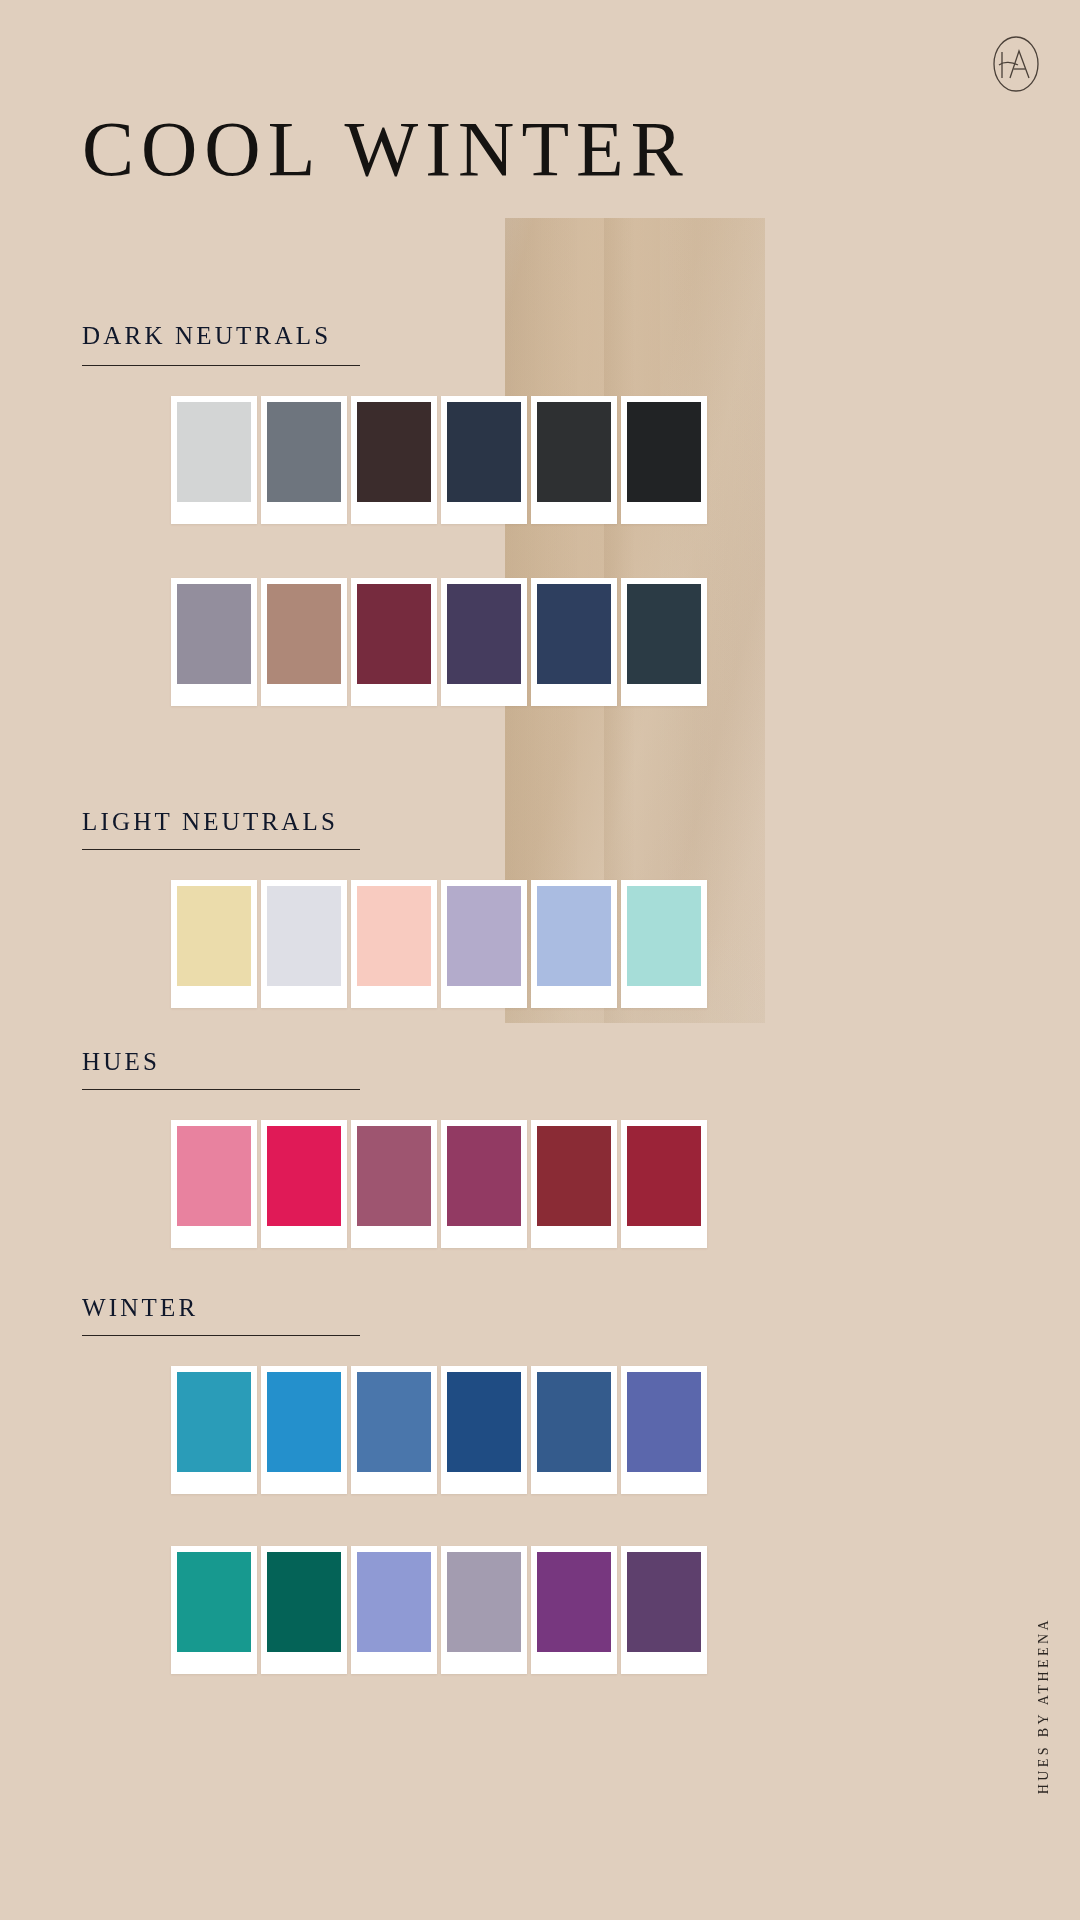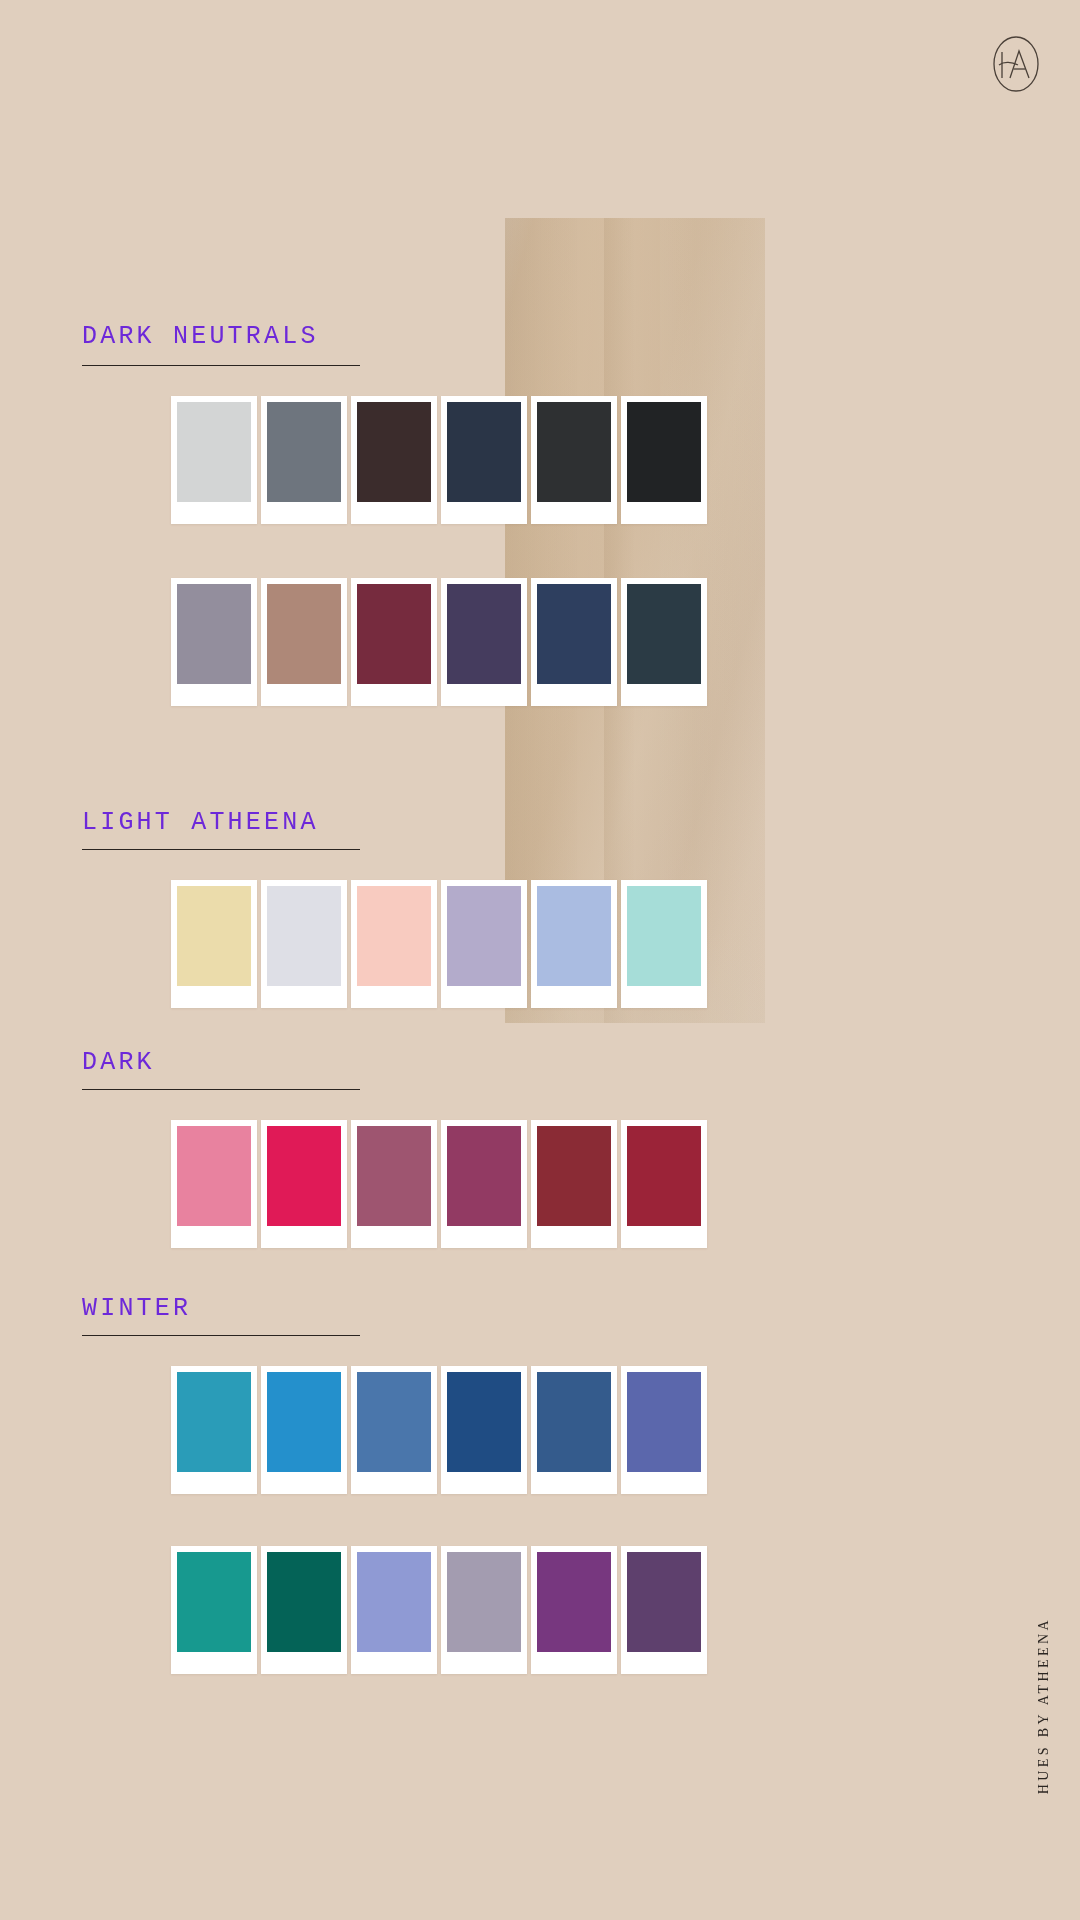--- a/index.html
+++ b/index.html
@@ -91,23 +91,23 @@
     white-space: nowrap;
     font-family: "Liberation Serif", serif;
   }
 
   
   .section-label {
     position: absolute;
     left: 82px;
     font-size: 25px;
     letter-spacing: 3.2px;
-    color: #6d28d9;
+    color: #0f172a;
     white-space: nowrap;
-    font-family: Liberation Mono, monospace;
+    font-family: Liberation Serif, serif;
   }
   .section-rule {
     position: absolute;
     left: 82px;
     width: 278px;
     height: 1px;
     background: #2a2420;
   }
 
   
@@ -159,20 +159,21 @@
   <div class="logo">
     <svg viewBox="0 0 56 64" width="56" height="64" aria-hidden="true">
       <ellipse cx="28" cy="32" rx="22" ry="27" fill="none" stroke="#4a4038" stroke-width="1.3"></ellipse>
       <path d="M14 20 L14 46" fill="none" stroke="#4a4038" stroke-width="1.3"></path>
       <path d="M11 33 C16 29, 24 30, 30 33" fill="none" stroke="#4a4038" stroke-width="1.3"></path>
       <path d="M22 46 L31 19 L41 46" fill="none" stroke="#4a4038" stroke-width="1.3"></path>
       <path d="M25.5 37 L37 37" fill="none" stroke="#4a4038" stroke-width="1.3"></path>
     </svg>
   </div>
 
+  <div class="title">COOL WINTER</div>
 
   <div id="sections-host">
       <div class="section-label" style="top: 322px;">DARK NEUTRALS</div>
       <div class="section-rule" style="top: 365px;"></div>
       <div class="swatch-row" style="top: 396px; height: 128px;">
         <div class="swatch" title="pale silver grey #d3d5d5" style="height: 128px;">
           <span class="chip" style="background: rgb(211, 213, 213);"></span>
         </div>
         <div class="swatch" title="slate grey #6e757e" style="height: 128px;">
           <span class="chip" style="background: rgb(110, 117, 126);"></span>
@@ -203,21 +204,21 @@
         <div class="swatch" title="dark violet navy #453c5e" style="height: 128px;">
           <span class="chip" style="background: rgb(69, 60, 94);"></span>
         </div>
         <div class="swatch" title="indigo navy #2e3f5f" style="height: 128px;">
           <span class="chip" style="background: rgb(46, 63, 95);"></span>
         </div>
         <div class="swatch" title="dark petrol #2b3b45" style="height: 128px;">
           <span class="chip" style="background: rgb(43, 59, 69);"></span>
         </div>
       </div>
-      <div class="section-label" style="top: 808px;">LIGHT ATHEENA</div>
+      <div class="section-label" style="top: 808px;">LIGHT NEUTRALS</div>
       <div class="section-rule" style="top: 849px;"></div>
       <div class="swatch-row" style="top: 880px; height: 128px;">
         <div class="swatch" title="soft butter cream #ebdcab" style="height: 128px;">
           <span class="chip" style="background: rgb(235, 220, 171);"></span>
         </div>
         <div class="swatch" title="icy pale grey #dedfe6" style="height: 128px;">
           <span class="chip" style="background: rgb(222, 223, 230);"></span>
         </div>
         <div class="swatch" title="pale blush pink #f8cbc0" style="height: 128px;">
           <span class="chip" style="background: rgb(248, 203, 192);"></span>
@@ -225,21 +226,21 @@
         <div class="swatch" title="soft lavender #b3abcb" style="height: 128px;">
           <span class="chip" style="background: rgb(179, 171, 203);"></span>
         </div>
         <div class="swatch" title="periwinkle blue #aabce1" style="height: 128px;">
           <span class="chip" style="background: rgb(170, 188, 225);"></span>
         </div>
         <div class="swatch" title="pale aqua mint #a6ddd8" style="height: 128px;">
           <span class="chip" style="background: rgb(166, 221, 216);"></span>
         </div>
       </div>
-      <div class="section-label" style="top: 1048px;">DARK</div>
+      <div class="section-label" style="top: 1048px;">HUES</div>
       <div class="section-rule" style="top: 1089px;"></div>
       <div class="swatch-row" style="top: 1120px; height: 128px;">
         <div class="swatch" title="soft rose pink #e8829f" style="height: 128px;">
           <span class="chip" style="background: rgb(232, 130, 159);"></span>
         </div>
         <div class="swatch" title="vivid crimson #e01a57" style="height: 128px;">
           <span class="chip" style="background: rgb(224, 26, 87);"></span>
         </div>
         <div class="swatch" title="dusty mauve rose #9e5570" style="height: 128px;">
           <span class="chip" style="background: rgb(158, 85, 112);"></span>

